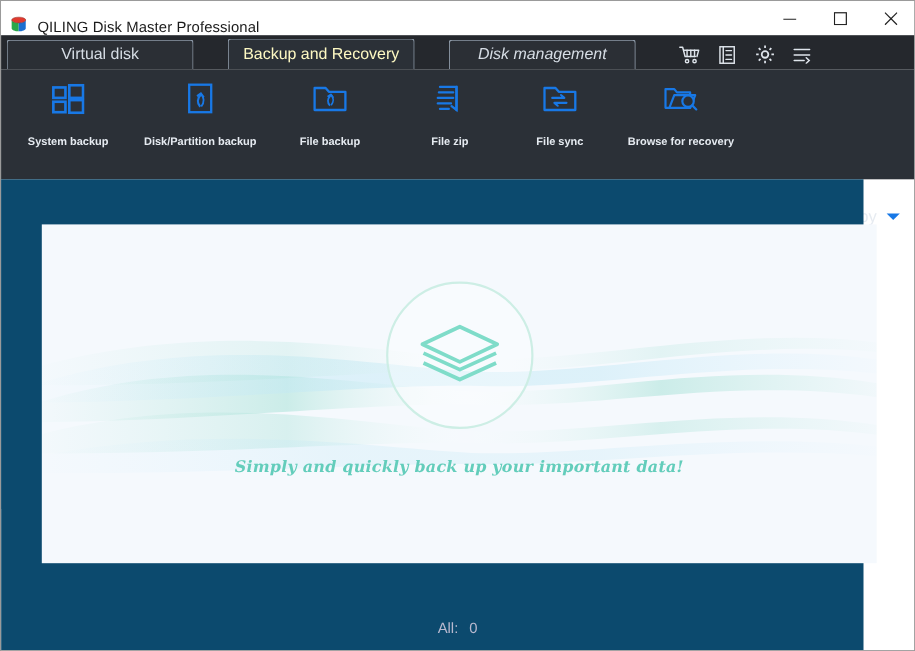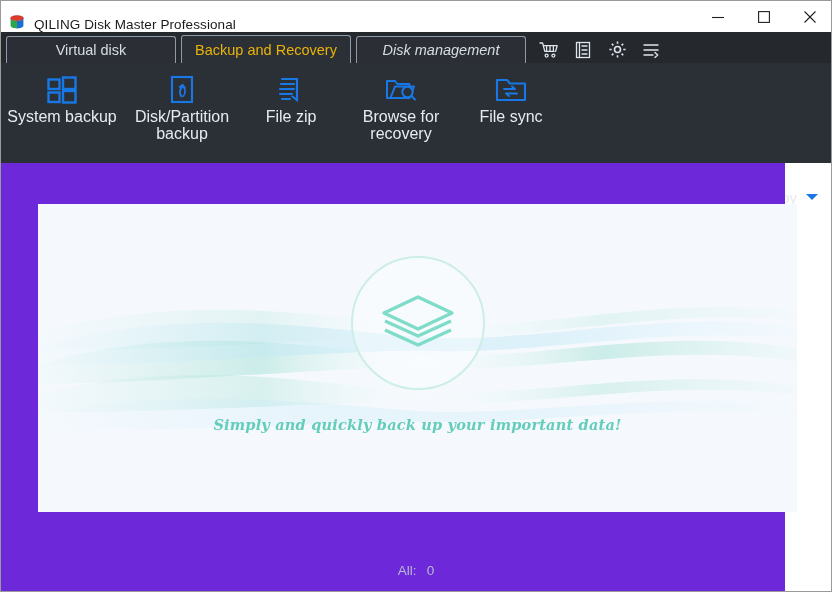--- a/index.html
+++ b/index.html
@@ -69,39 +69,40 @@
 
   
   .tabstrip {
     position: absolute;
     left: 0; top: 31px;
     width: 832px;
     height: 31px;
     background: #25282d;
     display: flex;
     align-items: flex-end;
+    gap: 26px;
   }
   .tab {
     height: 27px;
     box-sizing: border-box;
     margin-left: 5px;
     border: 1px solid #8e9aa8;
     border-bottom: none;
     border-radius: 3px 3px 0 0;
     background: #2b2f35;
     color: #d6dde5;
     font-size: 14.5px;
     display: flex;
     align-items: center;
     justify-content: center;
     white-space: nowrap;
   }
   .tab.active {
     background: #2b3037;
-    color: #eab308;
+    color: #fef9c3;
     height: 28px;
   }
   .tab-0 { width: 170px; }
   .tab-1 { width: 170px; }
   .tab-2 { width: 170px; font-style: italic; }
   .tab-3 { width: 170px; }
   .tab-icons {
     margin-left: 12px;
     display: flex;
     align-items: center;
@@ -142,26 +143,27 @@
     border: none;
   }
   .tool-ico {
     height: 34px;
     display: flex;
     align-items: center;
     justify-content: center;
   }
   .tool-ico svg { display: block; }
   .tool-label {
-    margin-top: 1px;
-    font-size: 16px;
+    margin-top: 14px;
+    font-size: 10px;
     color: #e6ebf1;
     text-align: center;
     line-height: 17px;
     width: 104px;
+    font-weight: bold;
   }
   .tool-0 { width: 122px; }
   .tool-0 .tool-label { width: 122px; }
   .tool-1 { width: 118px; }
   .tool-1 .tool-label { width: 118px; }
   .tool-2 { width: 118px; }
   .tool-2 .tool-label { width: 118px; }
   .tool-3 { width: 100px; }
   .tool-3 .tool-label { width: 100px; }
   .tool-4 { width: 100px; }
@@ -181,21 +183,21 @@
     font-size: 15px;
     color: #e6ebf1;
   }
 
   
   .content {
     position: absolute;
     left: 0; top: 162px;
     width: 784px;
     height: 428px;
-    background: #6d28d9;
+    background: #0c4a6e;
   }
   .panel {
     position: absolute;
     left: 37px;
     top: 41px;
     width: 759px;
     height: 308px;
     background: #f5f9fd;
     overflow: hidden;
   }
@@ -351,56 +353,67 @@
           <svg width="26" height="30" viewBox="0 0 26 30" fill="none" stroke="#1878e6" stroke-width="2.1">
             <rect x="3" y="2" width="20" height="25"></rect>
             <path d="M13 22 c-3 -3 -2.5 -7.5 0.5 -11" stroke-width="2.1"></path>
             <path d="M10.2 12.5 L13.6 10 L16.2 13.5" stroke-width="2"></path>
             <path d="M13.6 10.2 c3 3.5 3 8 0.4 11.6" stroke-width="1.6"></path>
           </svg>
         </span>
         <span class="tool-label">Disk/Partition backup</span>
       </div>
 
+      <div class="tool tool-2">
+        <span class="tool-ico">
+          <svg width="32" height="28" viewBox="0 0 32 28" fill="none" stroke="#1878e6" stroke-width="2.1" stroke-linejoin="round">
+            <path d="M2 24 V4 h10 l3 3.5 h15 V24 z"></path>
+            <path d="M16 20 c-2.6 -2.6 -2.2 -6.2 0.4 -9" stroke-width="1.8"></path>
+            <path d="M13.8 12 L16.8 9.8 L19 12.8" stroke-width="1.7"></path>
+            <path d="M16.8 10 c2.6 3 2.6 6.6 0.3 9.6" stroke-width="1.4"></path>
+          </svg>
+        </span>
+        <span class="tool-label">File backup</span>
+      </div>
 
       <div class="tool tool-3">
         <span class="tool-ico">
           <svg width="28" height="30" viewBox="0 0 28 30" fill="none" stroke="#1878e6" stroke-width="2.1" stroke-linecap="round">
             <path d="M5 4 h15 v21 l-4.5 -3.5"></path>
             <line x1="4" y1="9" x2="17" y2="9"></line>
             <line x1="3" y1="14" x2="17" y2="14"></line>
             <line x1="3" y1="19" x2="15" y2="19"></line>
             <line x1="5" y1="24" x2="13" y2="24"></line>
             <line x1="20" y1="4" x2="20" y2="25"></line>
           </svg>
         </span>
         <span class="tool-label">File zip</span>
       </div>
 
+      <div class="tool tool-4">
+        <span class="tool-ico">
+          <svg width="32" height="28" viewBox="0 0 32 28" fill="none" stroke="#1878e6" stroke-width="2.1" stroke-linejoin="round">
+            <path d="M2 24 V4 h10 l3 3.5 h15 V24 z"></path>
+            <path d="M9 13 h11 l-3 -2.6" stroke-width="1.9" stroke-linecap="round" fill="none"></path>
+            <path d="M22 17.5 h-11 l3 2.6" stroke-width="1.9" stroke-linecap="round" fill="none"></path>
+          </svg>
+        </span>
+        <span class="tool-label">File sync</span>
+      </div>
+
       <div class="tool tool-5">
         <span class="tool-ico">
           <svg width="34" height="30" viewBox="0 0 34 30" fill="none" stroke="#1878e6" stroke-width="2" stroke-linejoin="round">
             <path d="M3 23 V6 h8 l2.4 3 h12 V23 z"></path>
             <path d="M6.5 23 L11 11.5 h19 L25.5 23 z" fill="#2b3037"></path>
             <circle cx="23.5" cy="17" r="5.2" fill="#2b3037"></circle>
             <line x1="27.3" y1="20.8" x2="31" y2="24.5" stroke-linecap="round"></line>
           </svg>
         </span>
         <span class="tool-label">Browse for recovery</span>
-      </div>
-
-      <div class="tool tool-4">
-        <span class="tool-ico">
-          <svg width="32" height="28" viewBox="0 0 32 28" fill="none" stroke="#1878e6" stroke-width="2.1" stroke-linejoin="round">
-            <path d="M2 24 V4 h10 l3 3.5 h15 V24 z"></path>
-            <path d="M9 13 h11 l-3 -2.6" stroke-width="1.9" stroke-linecap="round" fill="none"></path>
-            <path d="M22 17.5 h-11 l3 2.6" stroke-width="1.9" stroke-linecap="round" fill="none"></path>
-          </svg>
-        </span>
-        <span class="tool-label">File sync</span>
       </div>
 
     </div>
 
     <div class="sortby">
       <span>
         <svg width="18" height="14" viewBox="0 0 18 14" fill="none" stroke="#1878e6" stroke-width="2" stroke-linecap="round">
           <line x1="1" y1="2" x2="1.6" y2="2"></line>
           <line x1="5" y1="2" x2="17" y2="2"></line>
           <line x1="1" y1="7" x2="1.6" y2="7"></line>

